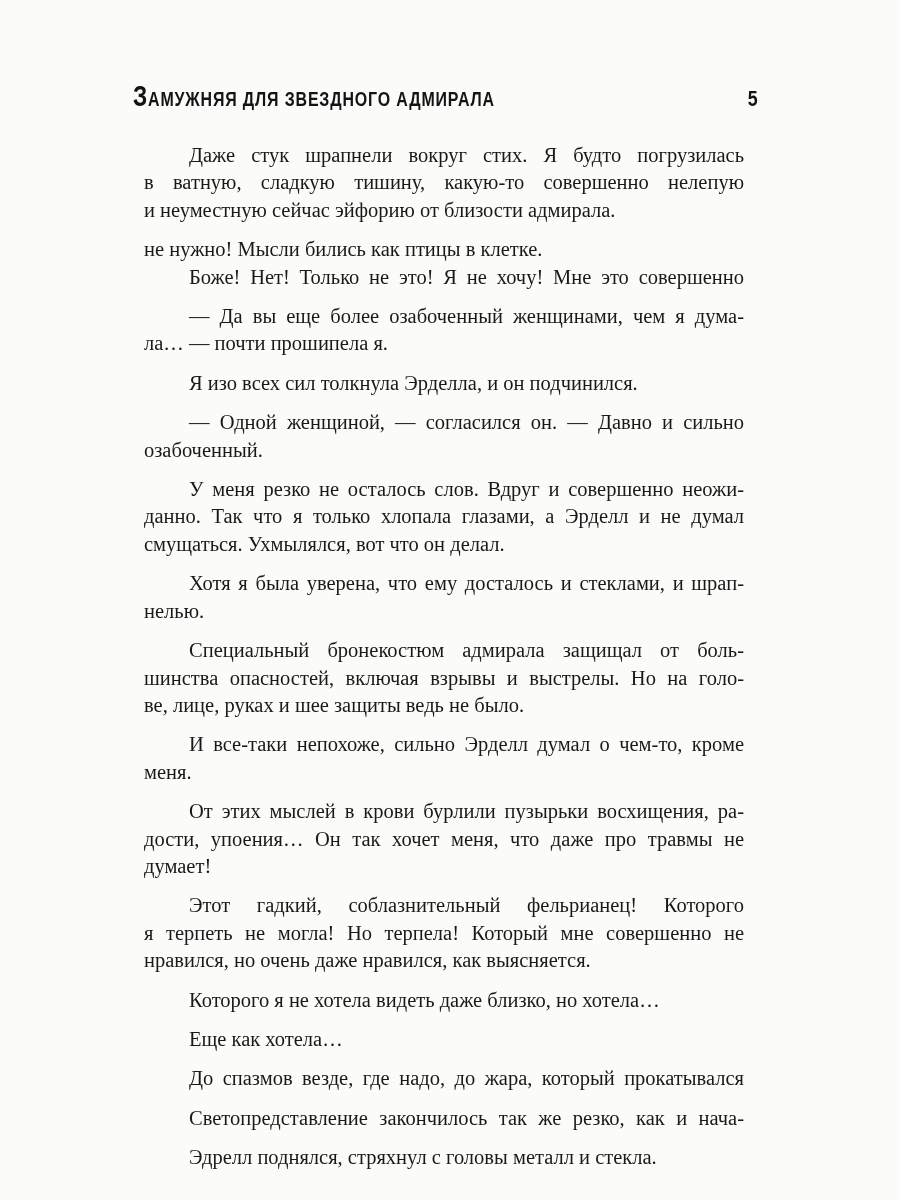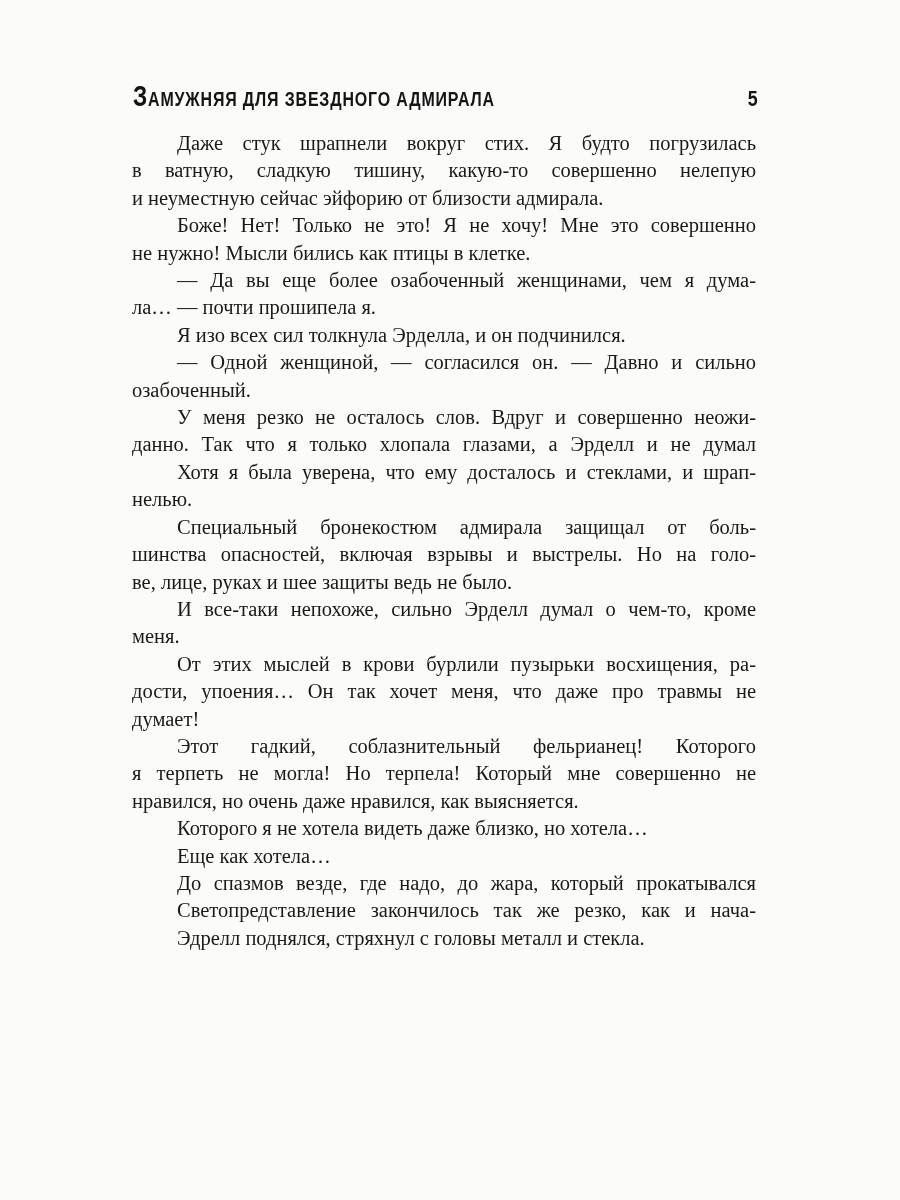--- a/index.html
+++ b/index.html
@@ -56,21 +56,21 @@
     position: absolute;
     left: 132px;
     top: 130px;
     width: 624px;
     font-family: "Liberation Serif", serif;
     font-size: 20.5px;
     line-height: 27.4px;
     color: #191919;
   }
   .para {
-    margin: 0;
+    margin: 12px;
     padding: 0;
   }
   .line {
     text-align: justify;
     text-align-last: justify;
     white-space: normal;
   }
   .line.lastline {
     text-align-last: left;
   }
@@ -87,37 +87,38 @@
     <span class="page-number">5</span>
   </div>
 
   <div class="body-text">
       <div class="para">
         <div class="line firstline">Даже стук шрапнели вокруг стих. Я будто погрузилась</div>
         <div class="line">в ватную, сладкую тишину, какую-то совершенно нелепую</div>
         <div class="line lastline">и неуместную сейчас эйфорию от близости адмирала.</div>
       </div>
       <div class="para">
+        <div class="line lastline">не нужно! Мысли бились как птицы в клетке.</div>
         <div class="line firstline">Боже! Нет! Только не это! Я не хочу! Мне это совершенно</div>
-        <div class="line lastline">не нужно! Мысли бились как птицы в клетке.</div>
       </div>
       <div class="para">
         <div class="line firstline">— Да вы еще более озабоченный женщинами, чем я дума-</div>
         <div class="line lastline">ла… — почти прошипела я.</div>
       </div>
       <div class="para">
         <div class="line firstline lastline">Я изо всех сил толкнула Эрделла, и он подчинился.</div>
       </div>
       <div class="para">
         <div class="line firstline">— Одной женщиной, — согласился он. — Давно и сильно</div>
         <div class="line lastline">озабоченный.</div>
       </div>
       <div class="para">
         <div class="line firstline">У меня резко не осталось слов. Вдруг и совершенно неожи-</div>
         <div class="line">данно. Так что я только хлопала глазами, а Эрделл и не думал</div>
+        <div class="line lastline">смущаться. Ухмылялся, вот что он делал.</div>
       </div>
       <div class="para">
         <div class="line firstline">Хотя я была уверена, что ему досталось и стеклами, и шрап-</div>
         <div class="line lastline">нелью.</div>
       </div>
       <div class="para">
         <div class="line firstline">Специальный бронекостюм адмирала защищал от боль-</div>
         <div class="line">шинства опасностей, включая взрывы и выстрелы. Но на голо-</div>
         <div class="line lastline">ве, лице, руках и шее защиты ведь не было.</div>
       </div>

